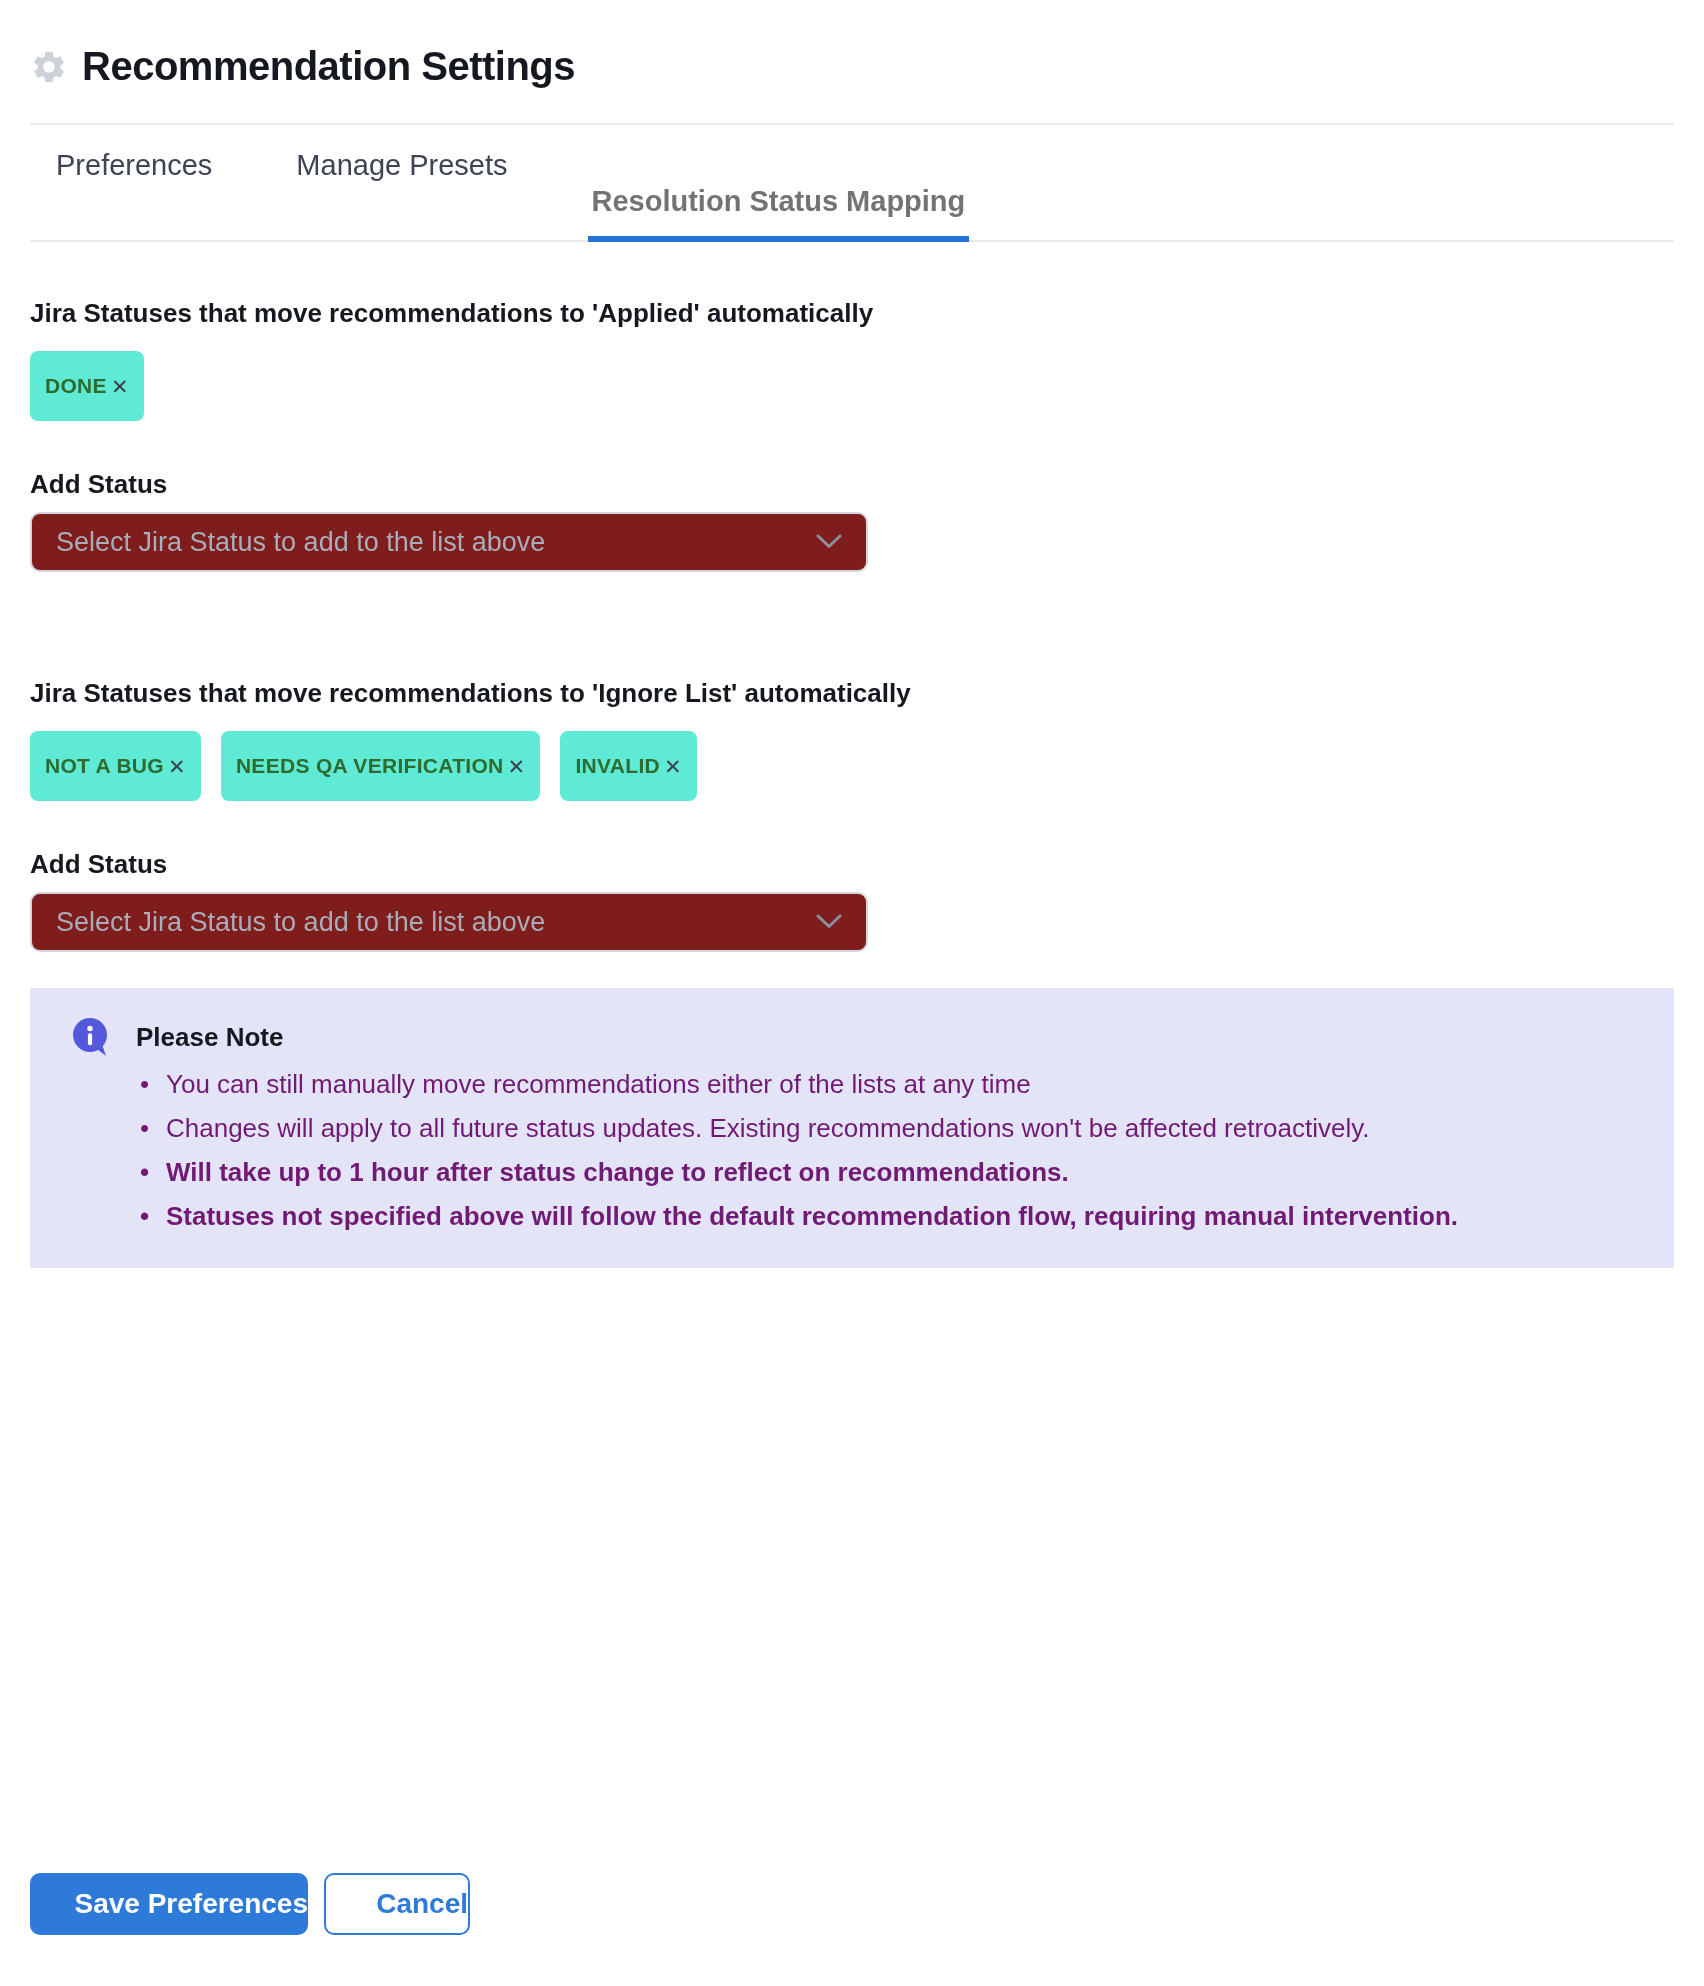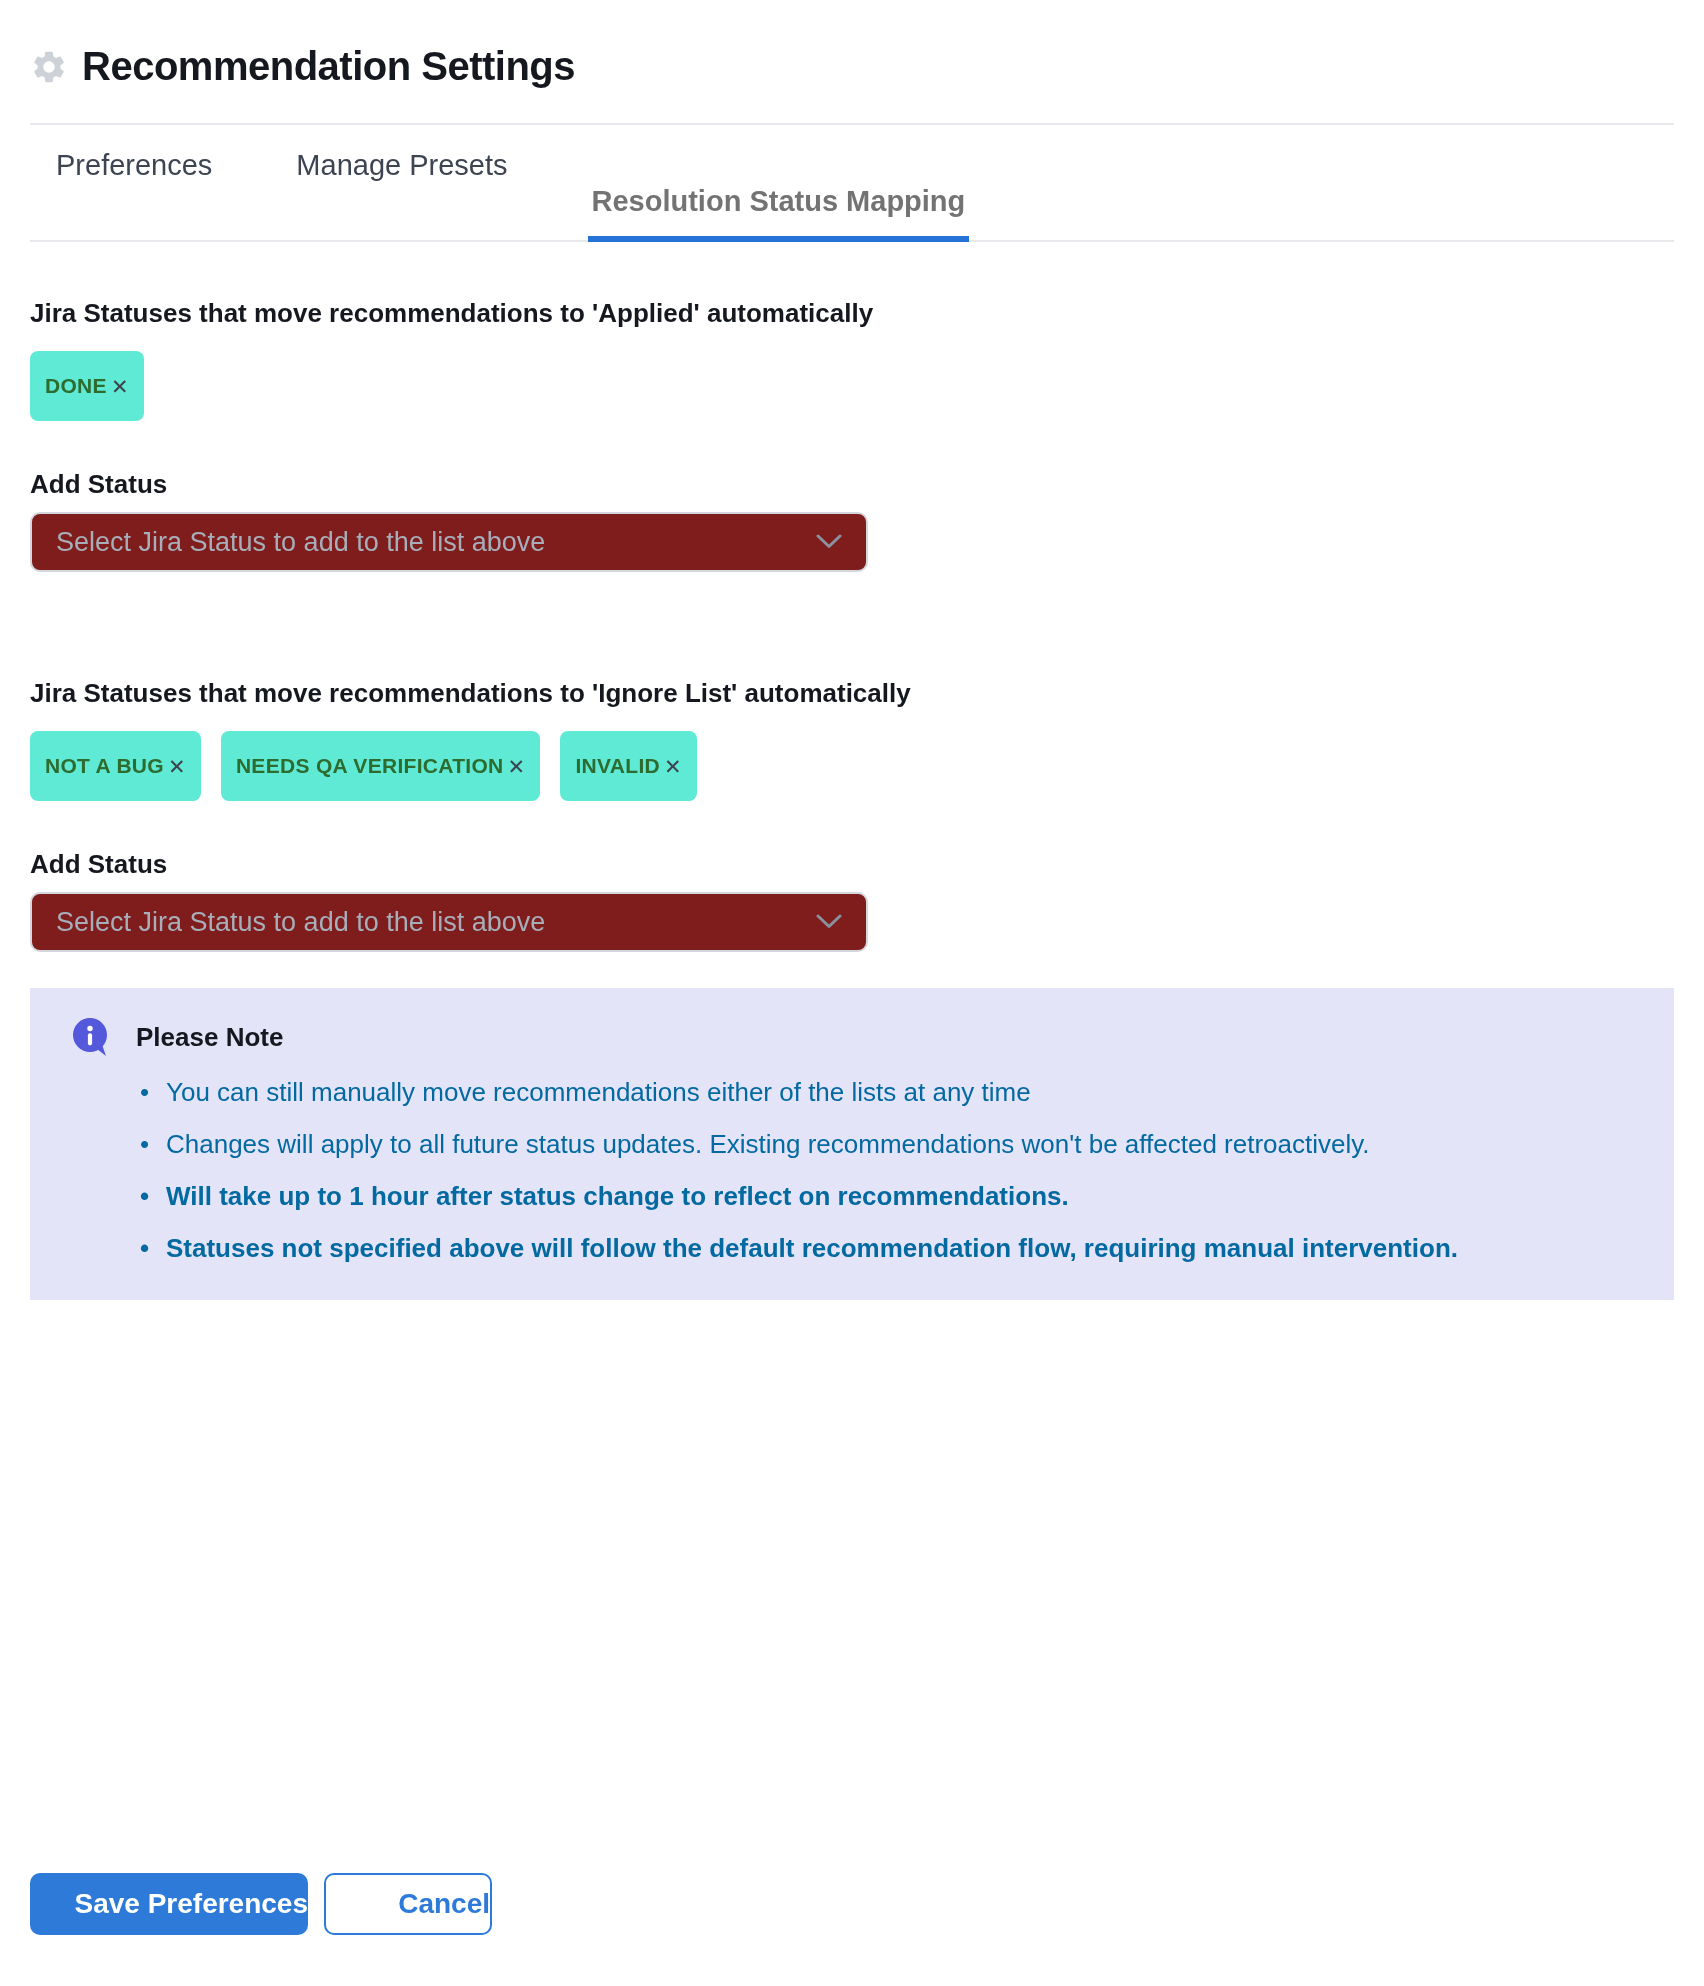--- a/index.html
+++ b/index.html
@@ -50,31 +50,31 @@
   .select .placeholder { font-size:27px; color:#a7aeb9; }
   .select svg { flex:0 0 auto; }
 
   
   .note-box { margin-top:36px; background:#e4e4f8; padding:28px 40px 34px 40px; }
   .note-header { display:flex; align-items:center; gap:24px; }
   .note-title { font-size:26px; font-weight:700; color:#15191f; }
   .note-list { list-style:none; margin-top:8px; padding-left:64px; }
   .note-list li {
     position:relative; padding-left:32px; font-size:26px; line-height:36px;
-    color:#0369a1; margin-top:16px;
+    color:#701a75; margin-top:8px;
   }
   .note-list li::before { content:"•"; position:absolute; left:6px; font-size:26px; }
   .note-list li:nth-child(3), .note-list li:nth-child(4) { font-weight:700; }
 
   
   .footer { position:absolute; top:1873px; left:30px; display:flex; align-items:center; }
   .btn { height:62px; border-radius:10px; font-size:28px; font-weight:700;
          font-family:"Liberation Sans", sans-serif; cursor:pointer;text-align:right; }
   .btn-save { width:278px; background:#2e7ad8; color:#ffffff; border:none; }
-  .btn-cancel { width:168px; background:#ffffff; color:#2e7ad8; border:2px solid #2e7ad8; margin-left:16px; }
+  .btn-cancel { width:146px; background:#ffffff; color:#2e7ad8; border:2px solid #2e7ad8; margin-left:16px; }
 </style>
 </head>
 <body>
 
 <div class="container">
 
   <div class="page-header">
     <span style="display:inline-flex;">
       <svg width="38" height="38" viewBox="0 0 24 24">
         <path fill="#cdd1d8" fill-rule="evenodd" d="M19.14 12.94c.04-.3.06-.61.06-.94 0-.32-.02-.64-.07-.94l2.03-1.58c.18-.14.23-.41.12-.61l-1.92-3.32c-.12-.22-.37-.29-.59-.22l-2.39.96c-.5-.38-1.03-.7-1.62-.94l-.36-2.54c-.04-.24-.24-.41-.48-.41h-3.84c-.24 0-.43.17-.47.41l-.36 2.54c-.59.24-1.13.57-1.62.94l-2.39-.96c-.22-.08-.47 0-.59.22L2.74 8.87c-.12.21-.08.47.12.61l2.03 1.58c-.05.3-.09.63-.09.94s.02.64.07.94l-2.03 1.58c-.18.14-.23.41-.12.61l1.92 3.32c.12.22.37.29.59.22l2.39-.96c.5.38 1.03.7 1.62.94l.36 2.54c.05.24.24.41.48.41h3.84c.24 0 .44-.17.47-.41l.36-2.54c.59-.24 1.13-.56 1.62-.94l2.39.96c.22.08.47 0 .59-.22l1.92-3.32c.12-.22.07-.47-.12-.61l-2.01-1.58zM12 15.6c-1.98 0-3.6-1.62-3.6-3.6s1.62-3.6 3.6-3.6 3.6 1.62 3.6 3.6-1.62 3.6-3.6 3.6z"></path>

